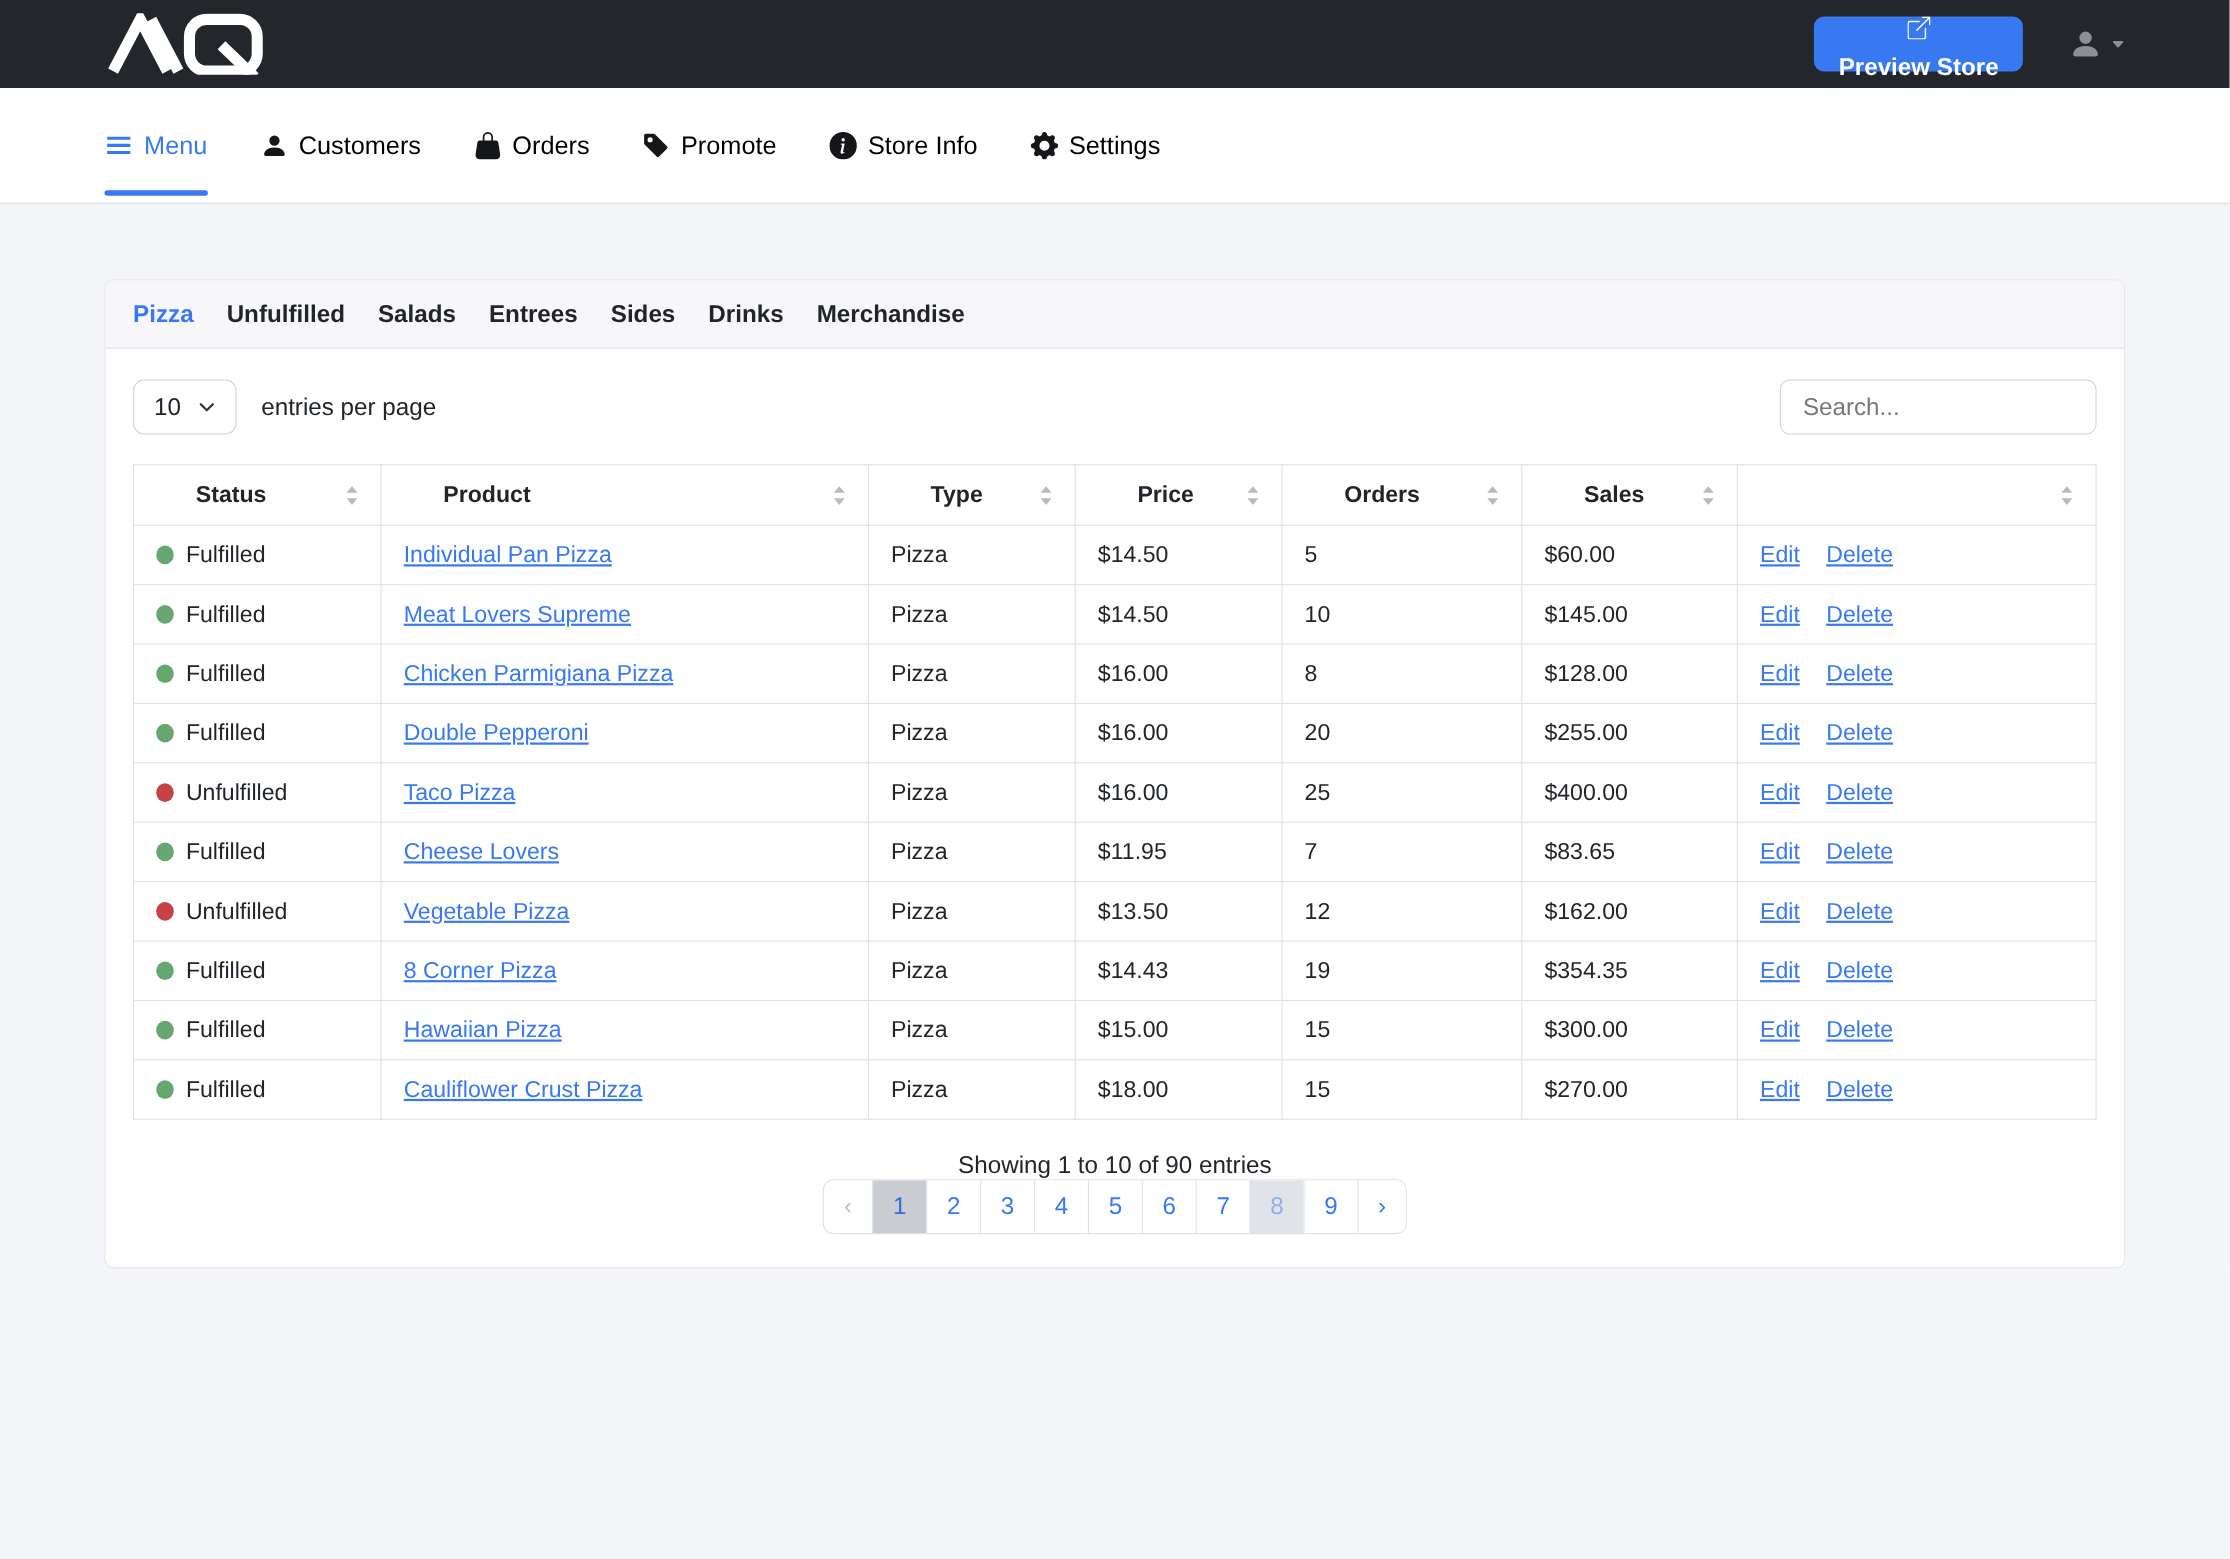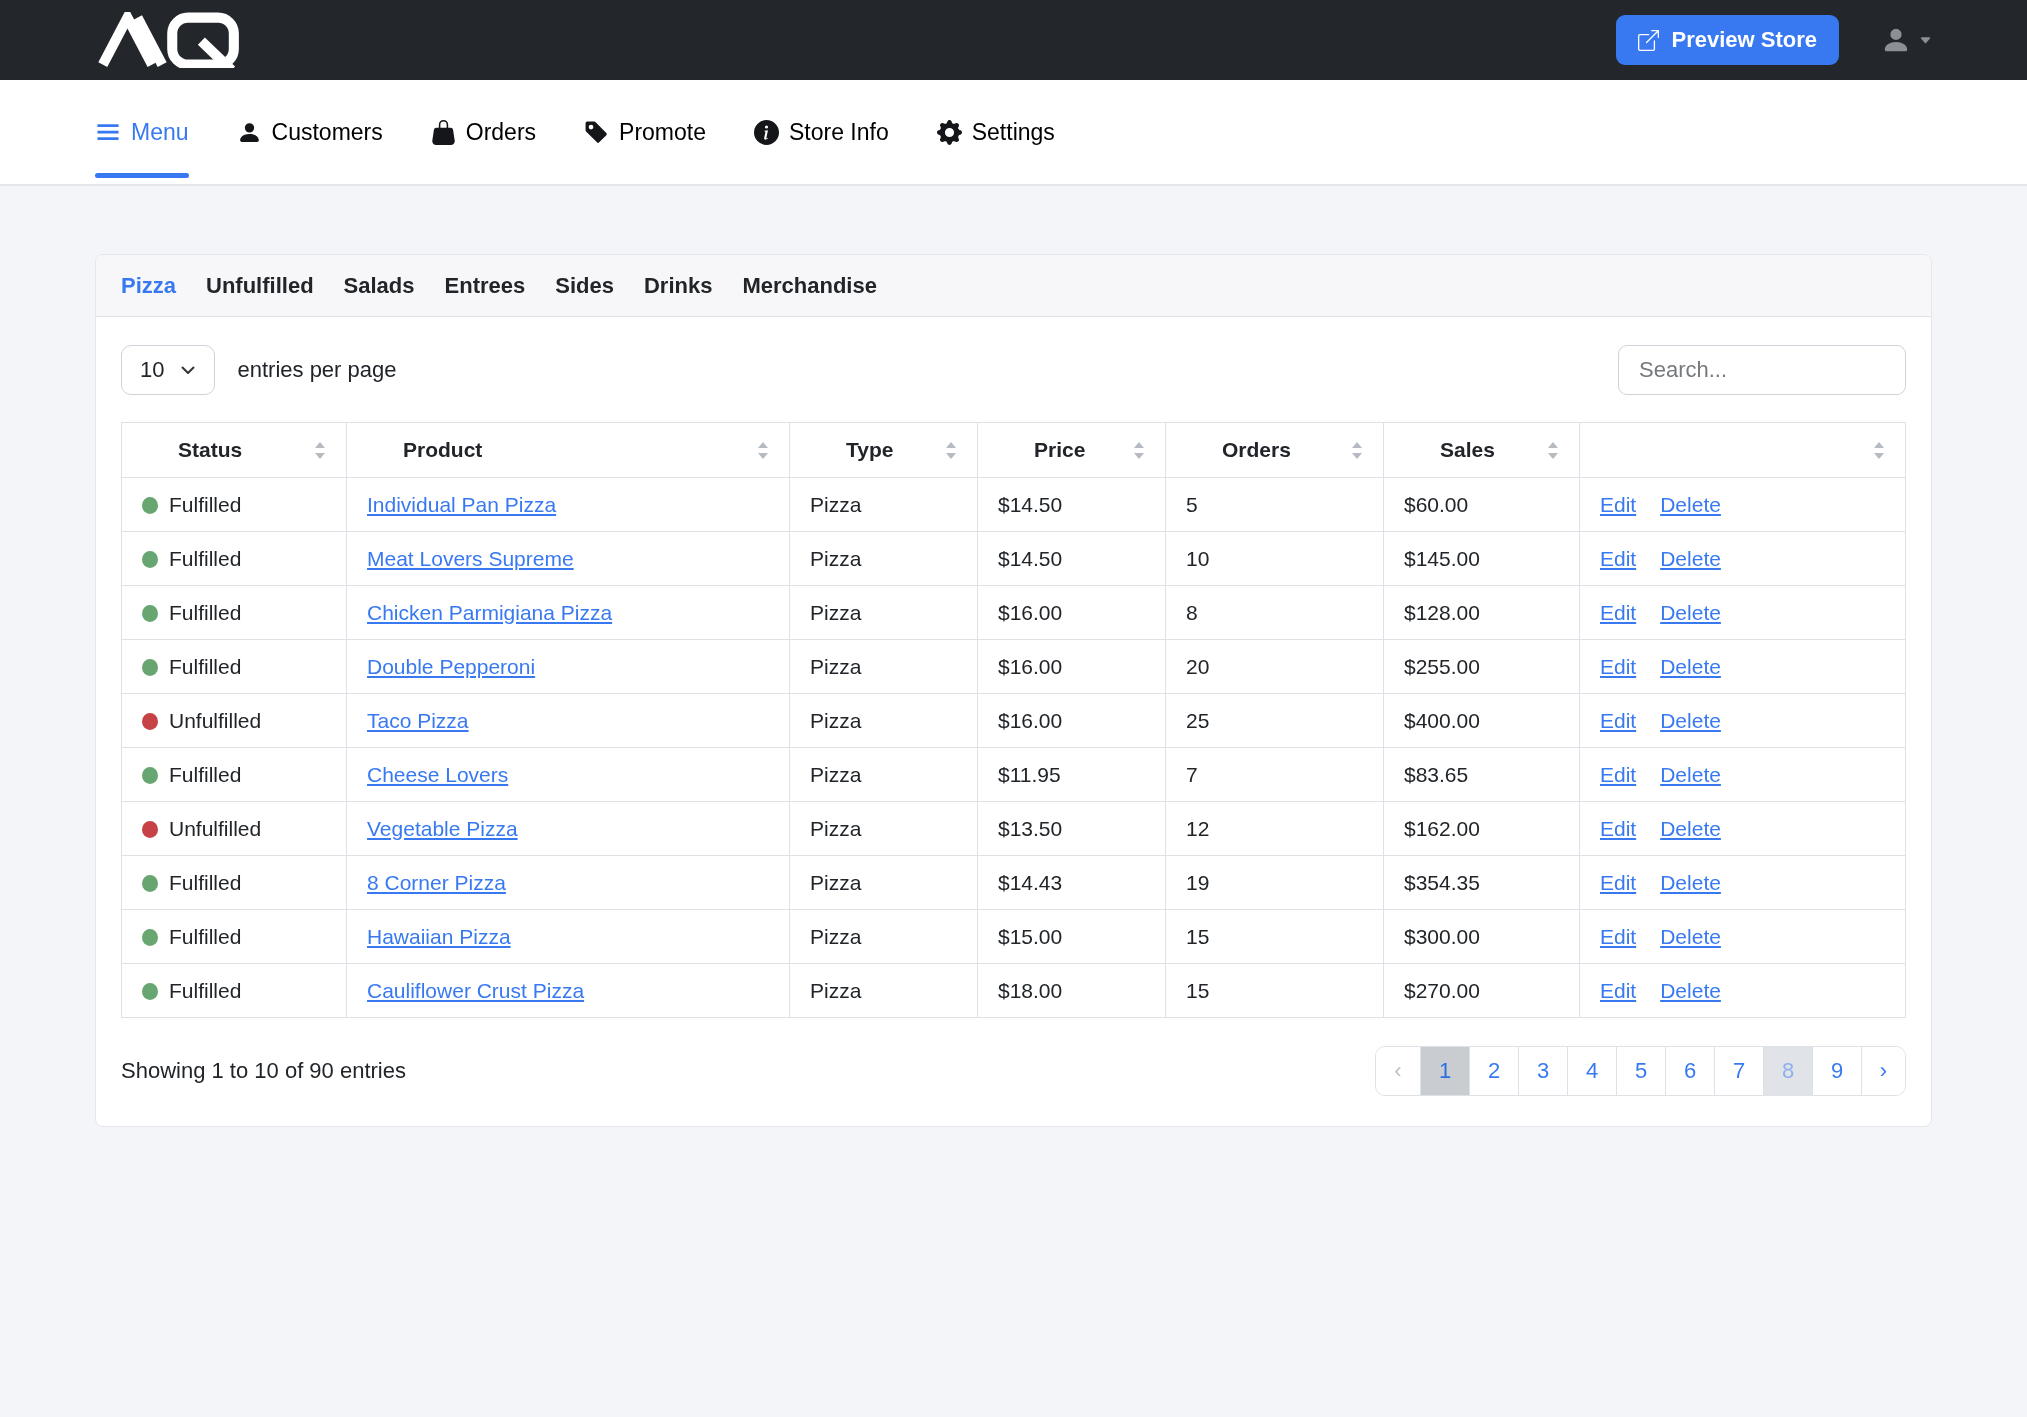--- a/index.html
+++ b/index.html
@@ -26,21 +26,21 @@
     height:80px;background:var(--topbar);
     display:flex;align-items:center;justify-content:space-between;
     padding:0 95px;
   }
   .logo{display:flex;align-items:center;cursor:pointer;}
   .topbar-right{display:flex;align-items:center;gap:42px;}
   .preview-btn{
     display:flex;align-items:center;gap:12px;
     background:var(--accent);color:#fff;border:none;border-radius:9px;
     height:50px;padding:0 22px;font-size:22px;font-weight:600;
-    font-family:"Liberation Sans",sans-serif;cursor:pointer;
+    font-family:"Liberation Sans",sans-serif;cursor:pointer;flex-direction:column;
   }
   .user-menu{display:flex;align-items:center;gap:8px;cursor:pointer;}
   
   .navbar{
     background:#fff;height:106px;
     display:flex;align-items:center;gap:48px;
     padding:0 95px;border-bottom:2px solid #e3e6ea;
   }
   .nav-item{
     display:flex;align-items:center;gap:10px;height:100%;
@@ -91,21 +91,21 @@
   th:nth-child(5),td:nth-child(5){width:218px;}
   th:nth-child(6),td:nth-child(6){width:196px;}
   .th-inner{display:flex;align-items:center;justify-content:space-between;margin-left:36px;}
   .sort-icon{flex:0 0 auto;}
   .dot{display:inline-block;width:16px;height:17px;border-radius:50%;margin-right:11px;vertical-align:-2px;}
   .dot-green{background:var(--green);}
   .dot-red{background:var(--red);}
   .lnk{color:var(--accent);text-decoration:underline;cursor:pointer;}
   .c-actions .lnk{margin-right:24px;}
   
-  .table-footer{display:flex;align-items:center;justify-content:space-between;margin-top:28px;}
+  .table-footer{display:flex;align-items:center;justify-content:space-between;margin-top:28px;flex-direction:column;}
   .showing{font-size:22px;}
   .pagination{
     display:flex;border:1px solid var(--border);border-radius:10px;overflow:hidden;background:#fff;
   }
   .pg{
     min-width:49px;height:48px;display:flex;align-items:center;justify-content:center;
     font-size:22px;color:var(--accent);cursor:pointer;border-left:1px solid var(--border);
     background:#fff;padding:0 2px;
   }
   .pg:first-child{border-left:none;min-width:44px;}

